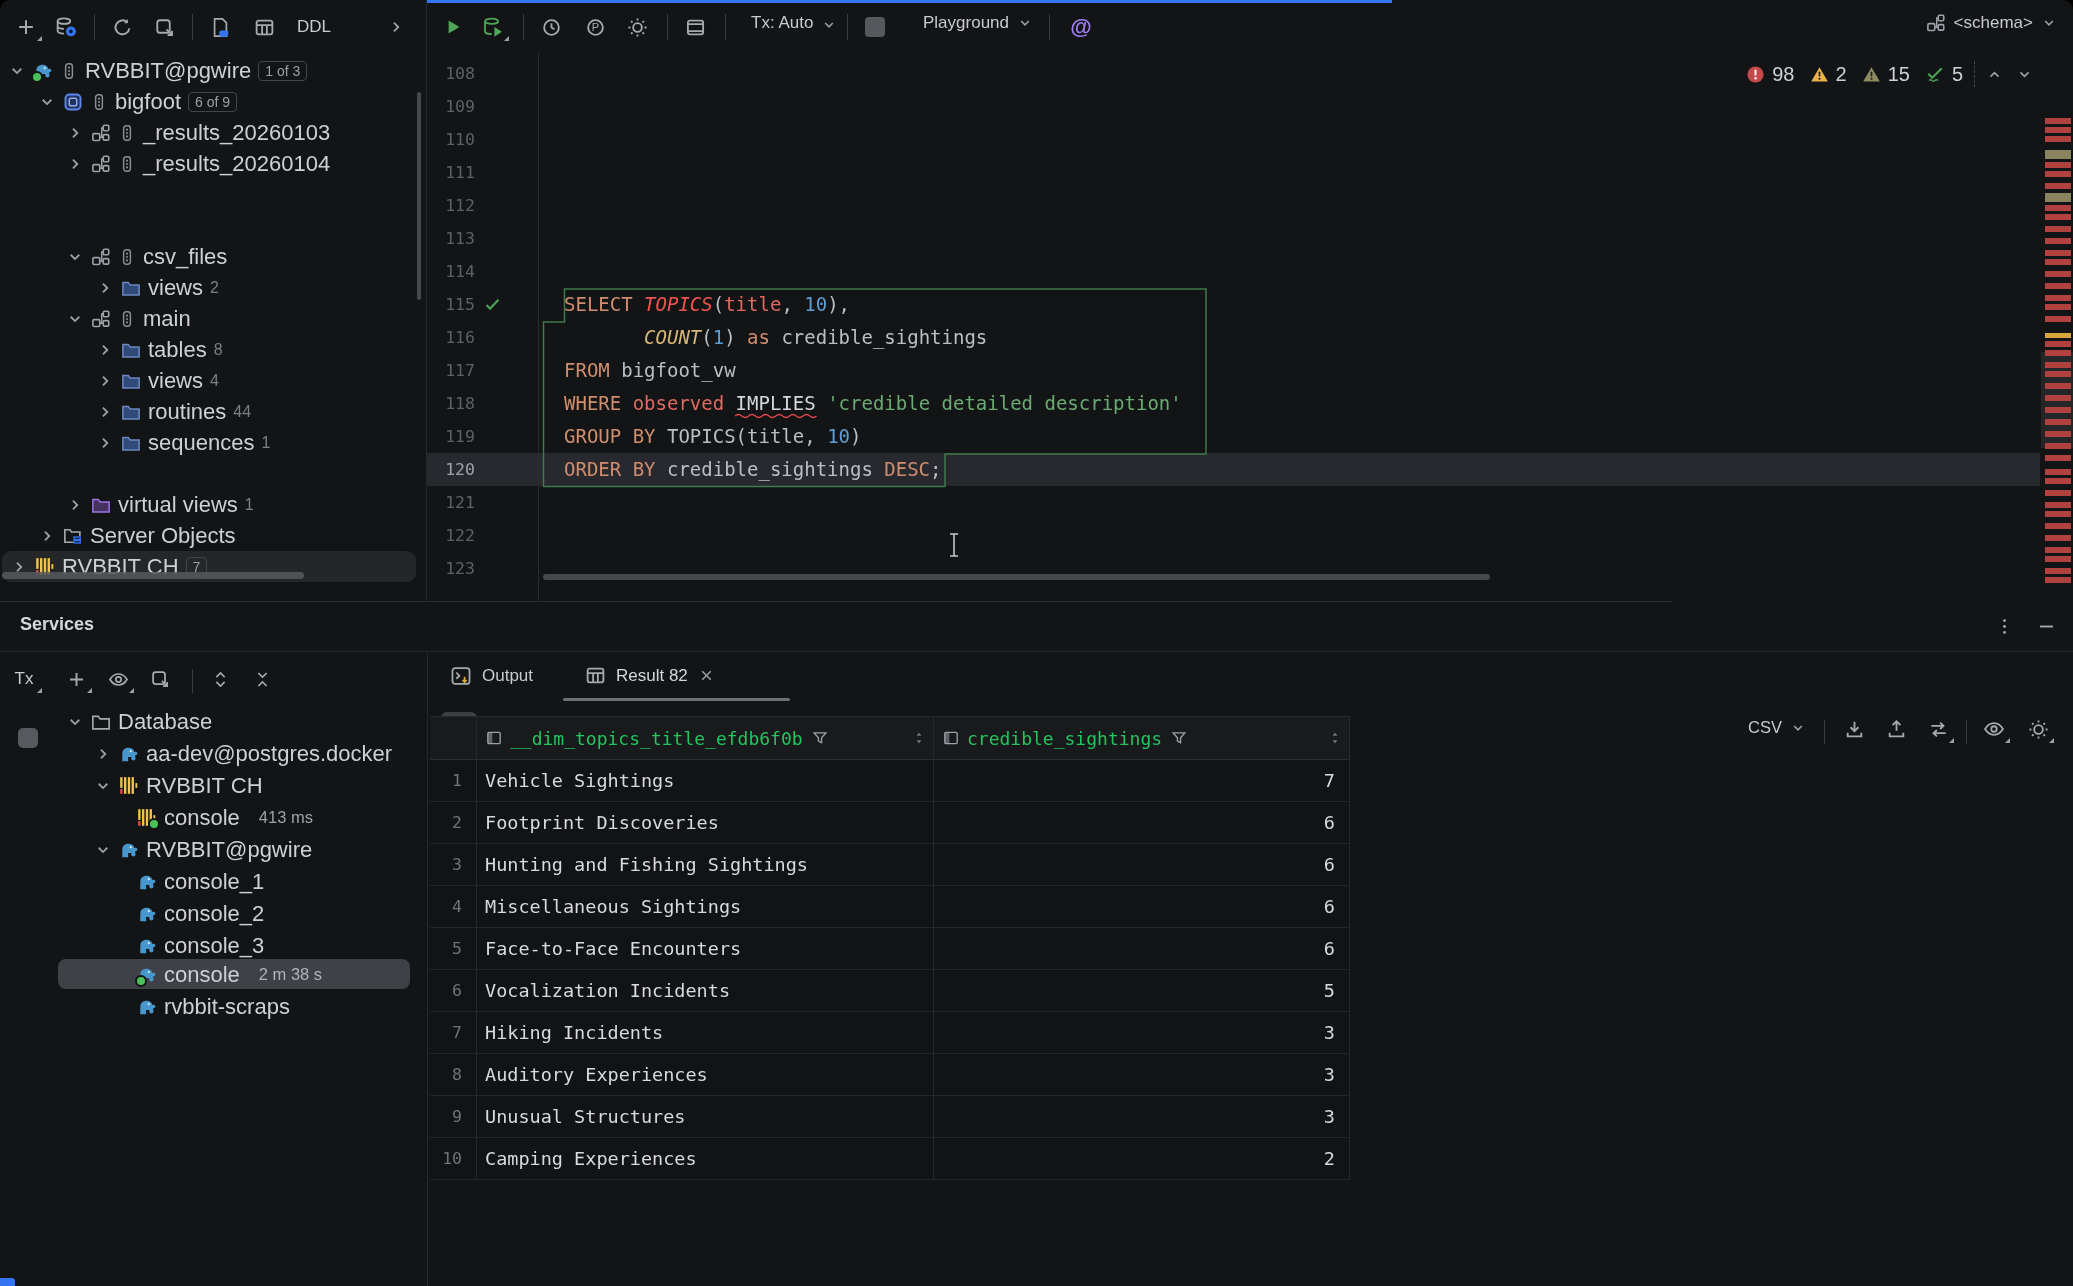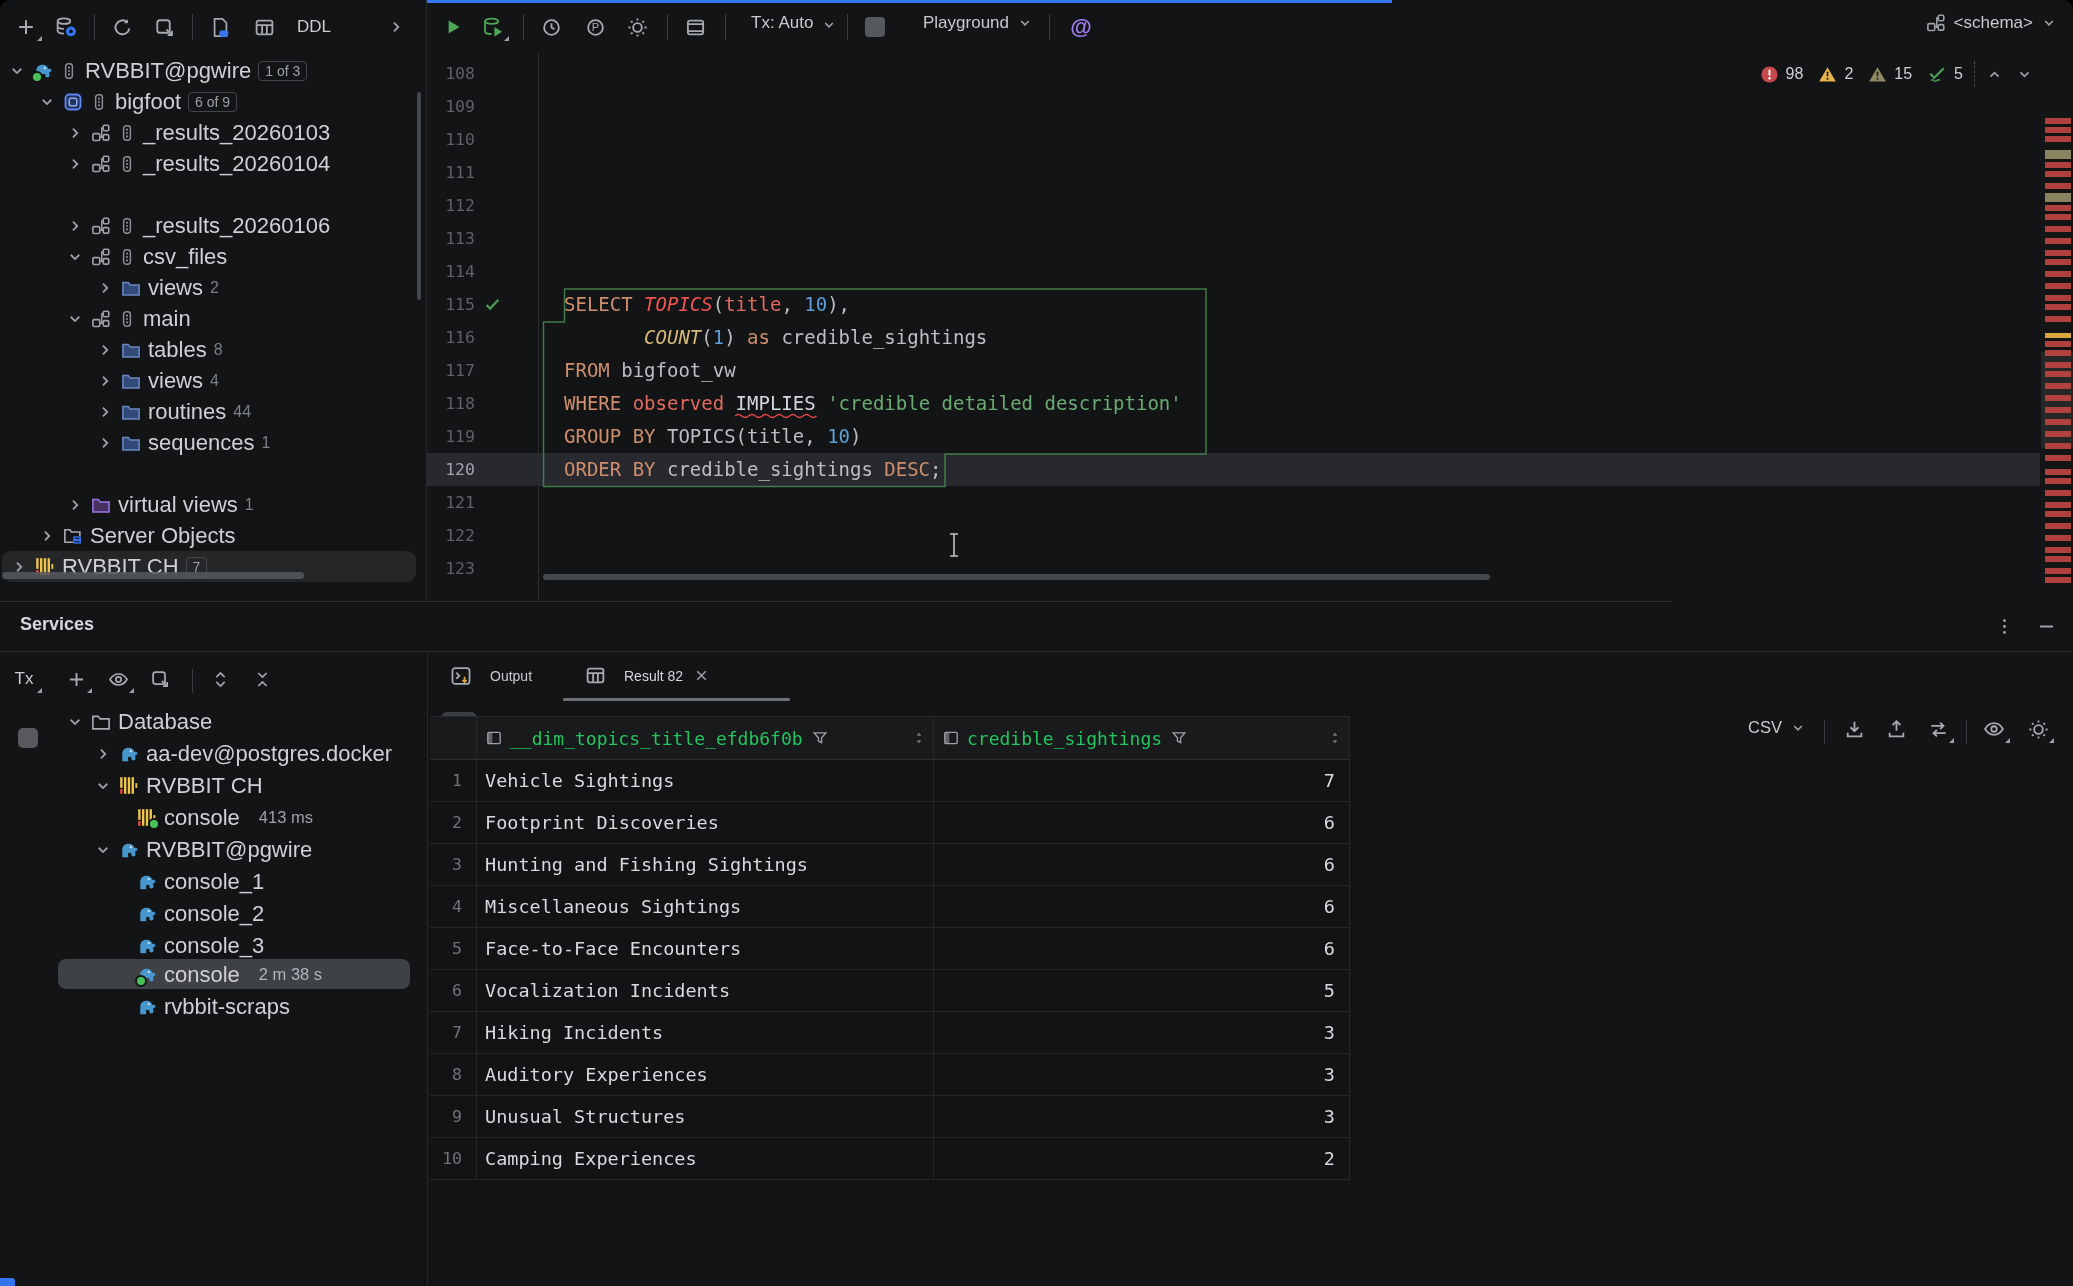--- a/index.html
+++ b/index.html
@@ -24,27 +24,27 @@
   .iw{position:relative;width:20px;height:20px;flex:0 0 auto;}
   .gdot{position:absolute;left:-2px;bottom:-2px;width:8px;height:8px;border-radius:50%;background:#47c258;border:2px solid #131415;}
   
   .ed-body{position:absolute;left:0;top:53px;width:1646px;height:548px;}
   .gnum{position:absolute;width:48px;text-align:right;height:33px;line-height:33px;
         font-family:"DejaVu Sans Mono",monospace;font-size:16.5px;color:#5d6167;}
   .cl{position:absolute;left:137px;height:33px;line-height:33px;white-space:pre;
       font-family:"DejaVu Sans Mono",monospace;font-size:19px;color:#bcbec4;}
   .kw{color:#cf8e6d;} .fn{color:#ef5350;font-style:italic;} .fny{color:#d5b778;font-style:italic;}
   .colr{color:#e06a5f;} .num{color:#5e9fd6;} .str{color:#6aab73;} .pl{color:#bcbec4;} .impl{color:#d5d7dd;}
-  .insp{display:flex;align-items:center;gap:7px;font-size:16px;color:#ced0d6;}
+  .insp{display:flex;align-items:center;gap:7px;font-size:20px;color:#ced0d6;}
   
   .sv-header{position:absolute;left:0;top:0;width:2073px;height:49px;border-bottom:1px solid #26282b;}
   .svrow{position:absolute;left:0;width:420px;height:31px;display:flex;align-items:center;gap:7px;box-sizing:border-box;}
   .dur{font-size:16.5px;color:#9da0a8;margin-left:12px;white-space:nowrap;}
   .tab{position:absolute;display:flex;align-items:center;gap:10px;height:49px;}
-  .tablbl{font-size:14px;color:#c8cacf;white-space:nowrap;margin-left:8px;}
+  .tablbl{font-size:17px;color:#c8cacf;white-space:nowrap;}
   
   .grid{position:absolute;left:430px;top:114px;width:920px;}
   .grow{display:flex;height:41px;border-bottom:1px solid #232528;background:#121314;}
   .ghead{display:flex;height:42px;background:#191a1c;border-top:1px solid #26282b;border-bottom:1px solid #2b2d30;}
   .gc{box-sizing:border-box;display:flex;align-items:center;font-family:"DejaVu Sans Mono",monospace;}
   .gc-n{width:47px;border-right:1px solid #26282b;justify-content:flex-end;padding-right:14px;font-size:16.5px;color:#6f737a;}
   .gc-t{width:457px;border-right:1px solid #26282b;padding-left:8px;font-size:18.5px;color:#d8dadf;}
   .gc-v{width:416px;border-right:1px solid #26282b;justify-content:flex-end;padding-right:14px;font-size:18.5px;color:#d8dadf;}
   .hname{font-size:18px;color:#22c55e;margin-left:7px;white-space:nowrap;}
   .sp{flex:1;}
@@ -342,34 +342,20 @@
         </svg>
       <span class="iw">
           <svg class="ic" width="20" height="20">
             <use href="#schema"></use>
           </svg>
         </span>
       <svg class="ic" width="18" height="18">
           <use href="#pill"></use>
         </svg>
       <span class="tlabel">_results_20260104</span>
-    </div>
-    <div class="trow" style="top:210px;padding-left:66px">
-      <svg class="ic" width="18" height="18">
-          <use href="#chev-r"></use>
-        </svg>
-      <span class="iw">
-          <svg class="ic" width="20" height="20">
-            <use href="#schema"></use>
-          </svg>
-        </span>
-      <svg class="ic" width="18" height="18">
-          <use href="#pill"></use>
-        </svg>
-      <span class="tlabel">_results_20260106</span>
     </div>
     <div class="trow" style="top:241px;padding-left:66px">
       <svg class="ic" width="18" height="18">
           <use href="#chev-d"></use>
         </svg>
       <span class="iw">
           <svg class="ic" width="20" height="20">
             <use href="#schema"></use>
           </svg>
         </span>

